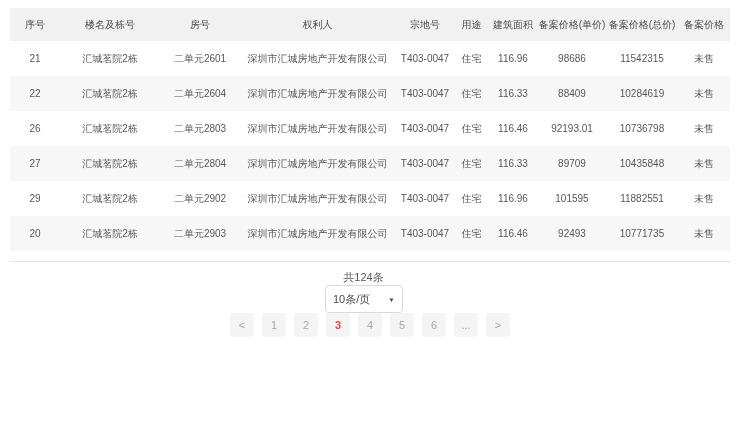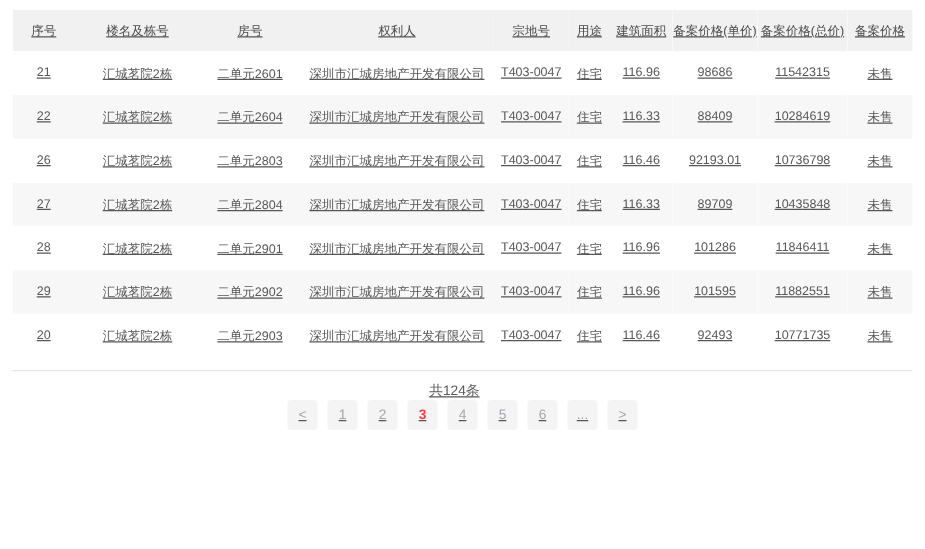--- a/index.html
+++ b/index.html
@@ -1,21 +1,21 @@
 <!DOCTYPE html>
 <html><head>
 <meta charset="utf-8">
 <style>
   html,body{margin:0;padding:0;}
   body{
     width:740px;height:439px;background:#fff;
     font-family:"Liberation Sans","DejaVu Sans",sans-serif;
     font-size:10px;color:#575757;overflow:hidden;
   }
-  .page{padding:8px 10px 0 10px;text-decoration:underline;}
+  .page{padding:8px 10px 0 10px;}
   table{border-collapse:collapse;table-layout:fixed;width:720px;}
   th{
     background:#f1f1f1;height:33px;font-weight:normal;color:#4a4a4a;
     text-align:center;font-size:10px;padding:0;white-space:nowrap;overflow:hidden;
   }
   td{
     height:35px;text-align:center;color:#575757;font-size:10px;
     padding:0 2px;white-space:nowrap;overflow:hidden;
   }
   tbody tr{background:#ffffff;margin-top:36px;}
@@ -116,32 +116,20 @@
           <td>二单元2804</td>
           <td>深圳市汇城房地产开发有限公司</td>
           <td>T403-0047</td>
           <td>住宅</td>
           <td>116.33</td>
           <td>89709</td>
           <td>10435848</td>
           <td>未售</td>
         </tr>
         <tr>
-          <td>28</td>
-          <td>汇城茗院2栋</td>
-          <td>二单元2901</td>
-          <td>深圳市汇城房地产开发有限公司</td>
-          <td>T403-0047</td>
-          <td>住宅</td>
-          <td>116.96</td>
-          <td>101286</td>
-          <td>11846411</td>
-          <td>未售</td>
-        </tr>
-        <tr>
           <td>29</td>
           <td>汇城茗院2栋</td>
           <td>二单元2902</td>
           <td>深圳市汇城房地产开发有限公司</td>
           <td>T403-0047</td>
           <td>住宅</td>
           <td>116.96</td>
           <td>101595</td>
           <td>11882551</td>
           <td>未售</td>
@@ -158,20 +146,24 @@
           <td>10771735</td>
           <td>未售</td>
         </tr>
       </tbody>
   </table>
 
   <div class="divider"></div>
 
   <div class="pagination">
     <span class="total">共124条</span>
+    <div class="select">
+      <span>10条/页</span>
+      <span class="caret">▼</span>
+    </div>
     <div class="pager" id="pager">
         <button>&lt;</button>
         <button>1</button>
         <button>2</button>
         <button class="active">3</button>
         <button>4</button>
         <button>5</button>
         <button>6</button>
         <button>...</button>
         <button>&gt;</button>

